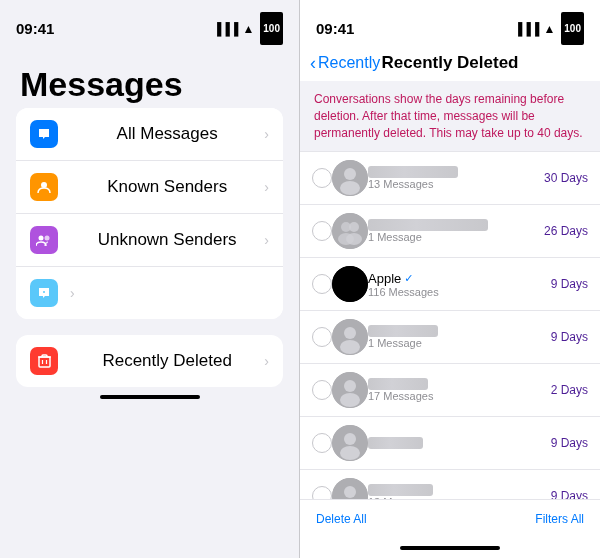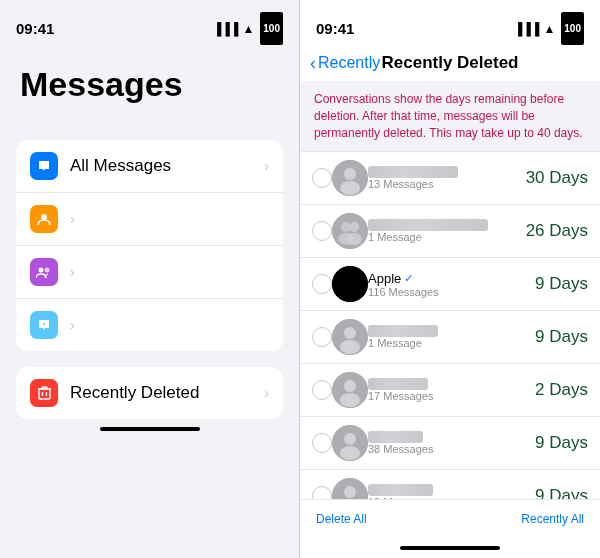--- a/index.html
+++ b/index.html
@@ -52,21 +52,21 @@
     }
 
     .left-content {
       padding: 16px 16px 0;
     }
 
     .page-title {
       font-size: 34px;
       font-weight: 700;
       color: #000;
-      margin-bottom: 36px;
+      margin-bottom: 4px;
       padding-left: 4px;
     }
 
     .filter-list {
       background: #fff;
       border-radius: 12px;
       overflow: hidden;
       margin-bottom: 16px;
     }
 
@@ -98,20 +98,21 @@
     .icon-blue { background: #007aff; color: #fff; }
     .icon-orange { background: #ff9500; color: #fff; }
     .icon-purple { background: #af52de; color: #fff; }
     .icon-teal { background: #5ac8fa; color: #fff; }
     .icon-red { background: #ff3b30; color: #fff; }
 
     .filter-label {
       flex: 1;
       font-size: 17px;
       color: #000;
+      text-align: center;
     }
 
     .filter-chevron {
       color: #c7c7cc;
       font-size: 14px;
     }
 
     .recently-deleted-section {
       background: #fff;
       border-radius: 12px;
@@ -233,22 +234,22 @@
       align-items: center;
       gap: 3px;
     }
 
     .msg-count {
       font-size: 11px;
       color: #8e8e93;
     }
 
     .msg-days {
-      font-size: 17px;
-      color: #14532d;
+      font-size: 12px;
+      color: #4c1d95;
       flex-shrink: 0;
       font-weight: 400;
     }
 
     
     .blurred-text {
       display: inline-block;
       background: linear-gradient(90deg, #c8c8cc 0%, #d1d1d6 40%, #c8c8cc 100%);
       border-radius: 3px;
       height: 12px;
@@ -312,32 +313,34 @@
         <span class="filter-chevron">›</span>
       </div>
 
       <div class="filter-item">
         <div class="filter-icon icon-orange">
           <svg width="14" height="14" viewBox="0 0 14 14" fill="none">
               <circle cx="7" cy="5" r="3" fill="white"></circle>
               <path d="M1 13c0-3.3 2.7-5 6-5s6 1.7 6 5" stroke="white" stroke-width="1.5" fill="none"></path>
             </svg>
         </div>
+        <span class="filter-label">Known Senders</span>
         <span class="filter-chevron">›</span>
       </div>
 
       <div class="filter-item">
         <div class="filter-icon icon-purple">
           <svg width="16" height="14" viewBox="0 0 16 14" fill="none">
               <circle cx="5" cy="5" r="2.5" fill="white"></circle>
               <circle cx="11" cy="5" r="2.5" fill="white" opacity="0.7"></circle>
               <path d="M0 13c0-2.8 2.2-4 5-4s5 1.2 5 4" stroke="white" stroke-width="1.5" fill="none"></path>
               <path d="M9 13c0-2.2 1-3.5 3-4" stroke="white" stroke-width="1.5" fill="none" opacity="0.7"></path>
             </svg>
         </div>
+        <span class="filter-label">Unknown Senders</span>
         <span class="filter-chevron">›</span>
       </div>
 
       <div class="filter-item">
         <div class="filter-icon icon-teal">
           <svg width="14" height="14" viewBox="0 0 14 14" fill="none">
               <path d="M2 2h10v8H8l-2 2V10H2V2z" fill="white"></path>
               <circle cx="7" cy="6" r="1" fill="#5ac8fa"></circle>
             </svg>
         </div>
@@ -487,21 +490,20 @@
         <svg viewBox="0 0 36 36" width="36" height="36">
             <circle cx="18" cy="18" r="18" fill="#aeaeb2"></circle>
             <circle cx="18" cy="14" r="6" fill="#d1d1d6"></circle>
             <ellipse cx="18" cy="28" rx="10" ry="7" fill="#d1d1d6"></ellipse>
           </svg>
       </div>
       <div class="msg-info">
         <div class="msg-name">
           <span class="blurred-text" style="width:55px;"></span>
         </div>
-        <div class="msg-count">38 Messages</div>
       </div>
       <span class="msg-days">9 Days</span>
     </div>
 
     <div class="message-row">
       <div class="radio-circle"></div>
       <div class="avatar">
         <svg viewBox="0 0 36 36" width="36" height="36">
             <circle cx="18" cy="18" r="18" fill="#aeaeb2"></circle>
             <circle cx="18" cy="14" r="6" fill="#d1d1d6"></circle>
@@ -514,19 +516,19 @@
         </div>
         <div class="msg-count">13 Messages</div>
       </div>
       <span class="msg-days">9 Days</span>
     </div>
 
   </div>
 
   <div class="bottom-actions">
     <span class="action-btn">Delete All</span>
-    <span class="action-btn">Recently All</span>
+    <span class="action-btn">Filters All</span>
   </div>
 
   <div class="home-indicator">
     <div class="home-bar"></div>
   </div>
 </div>
 
 </body></html>

